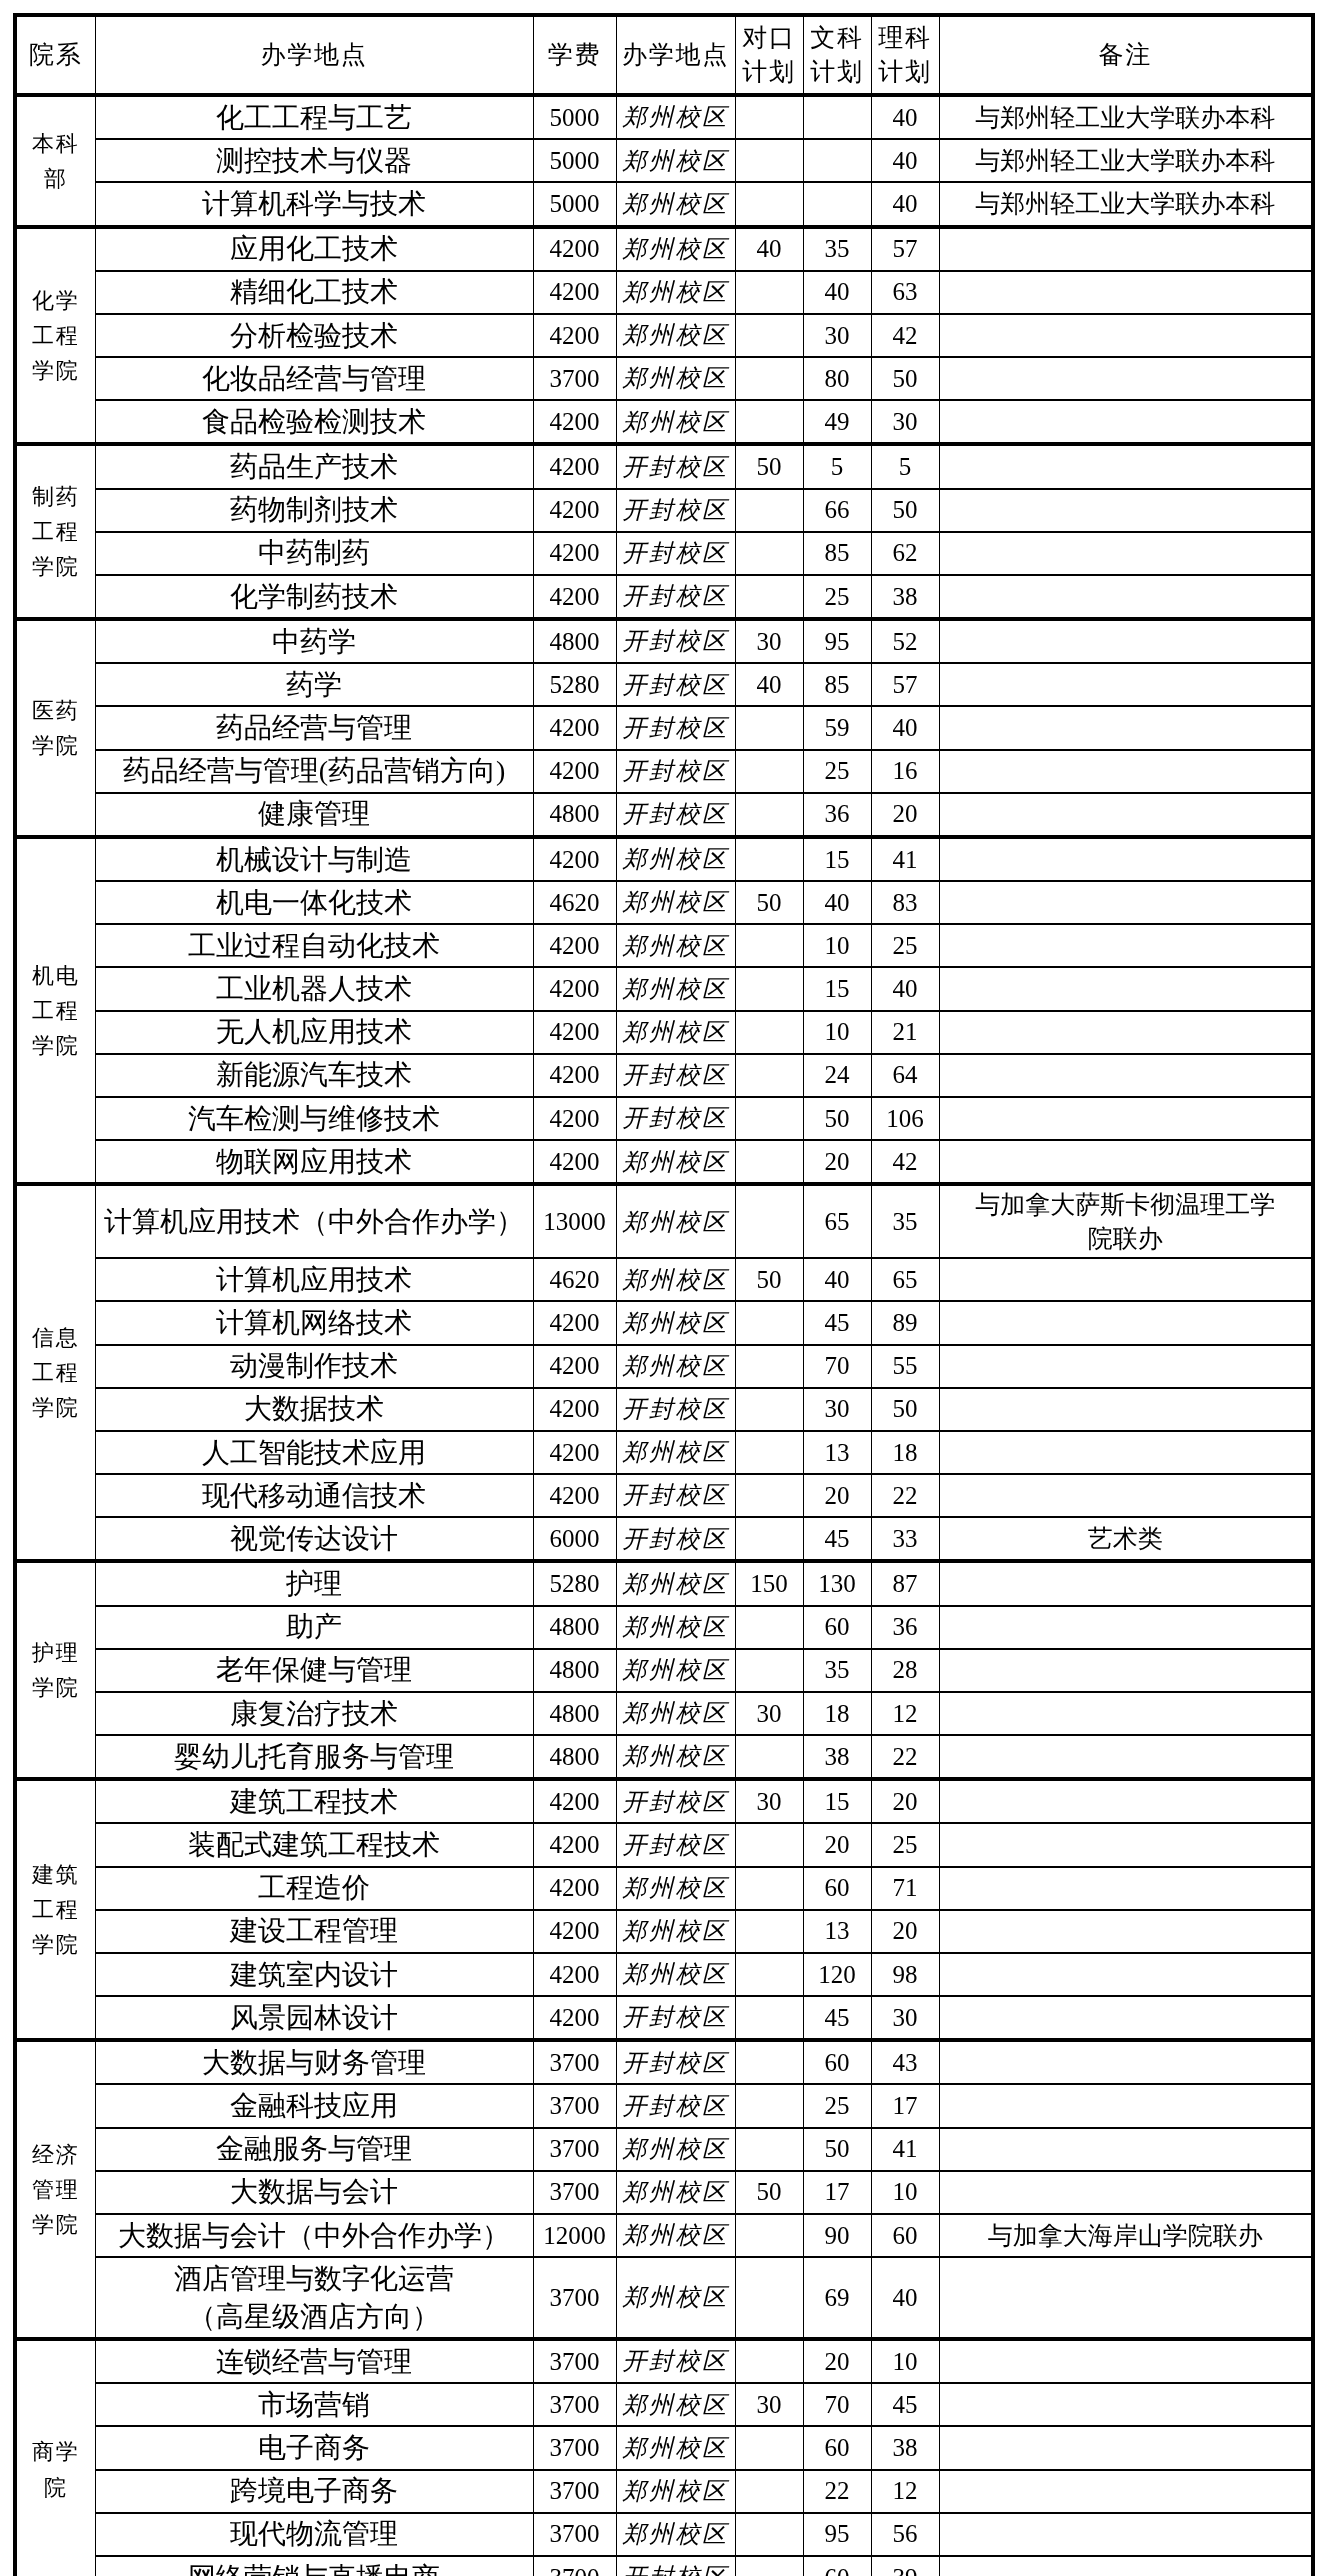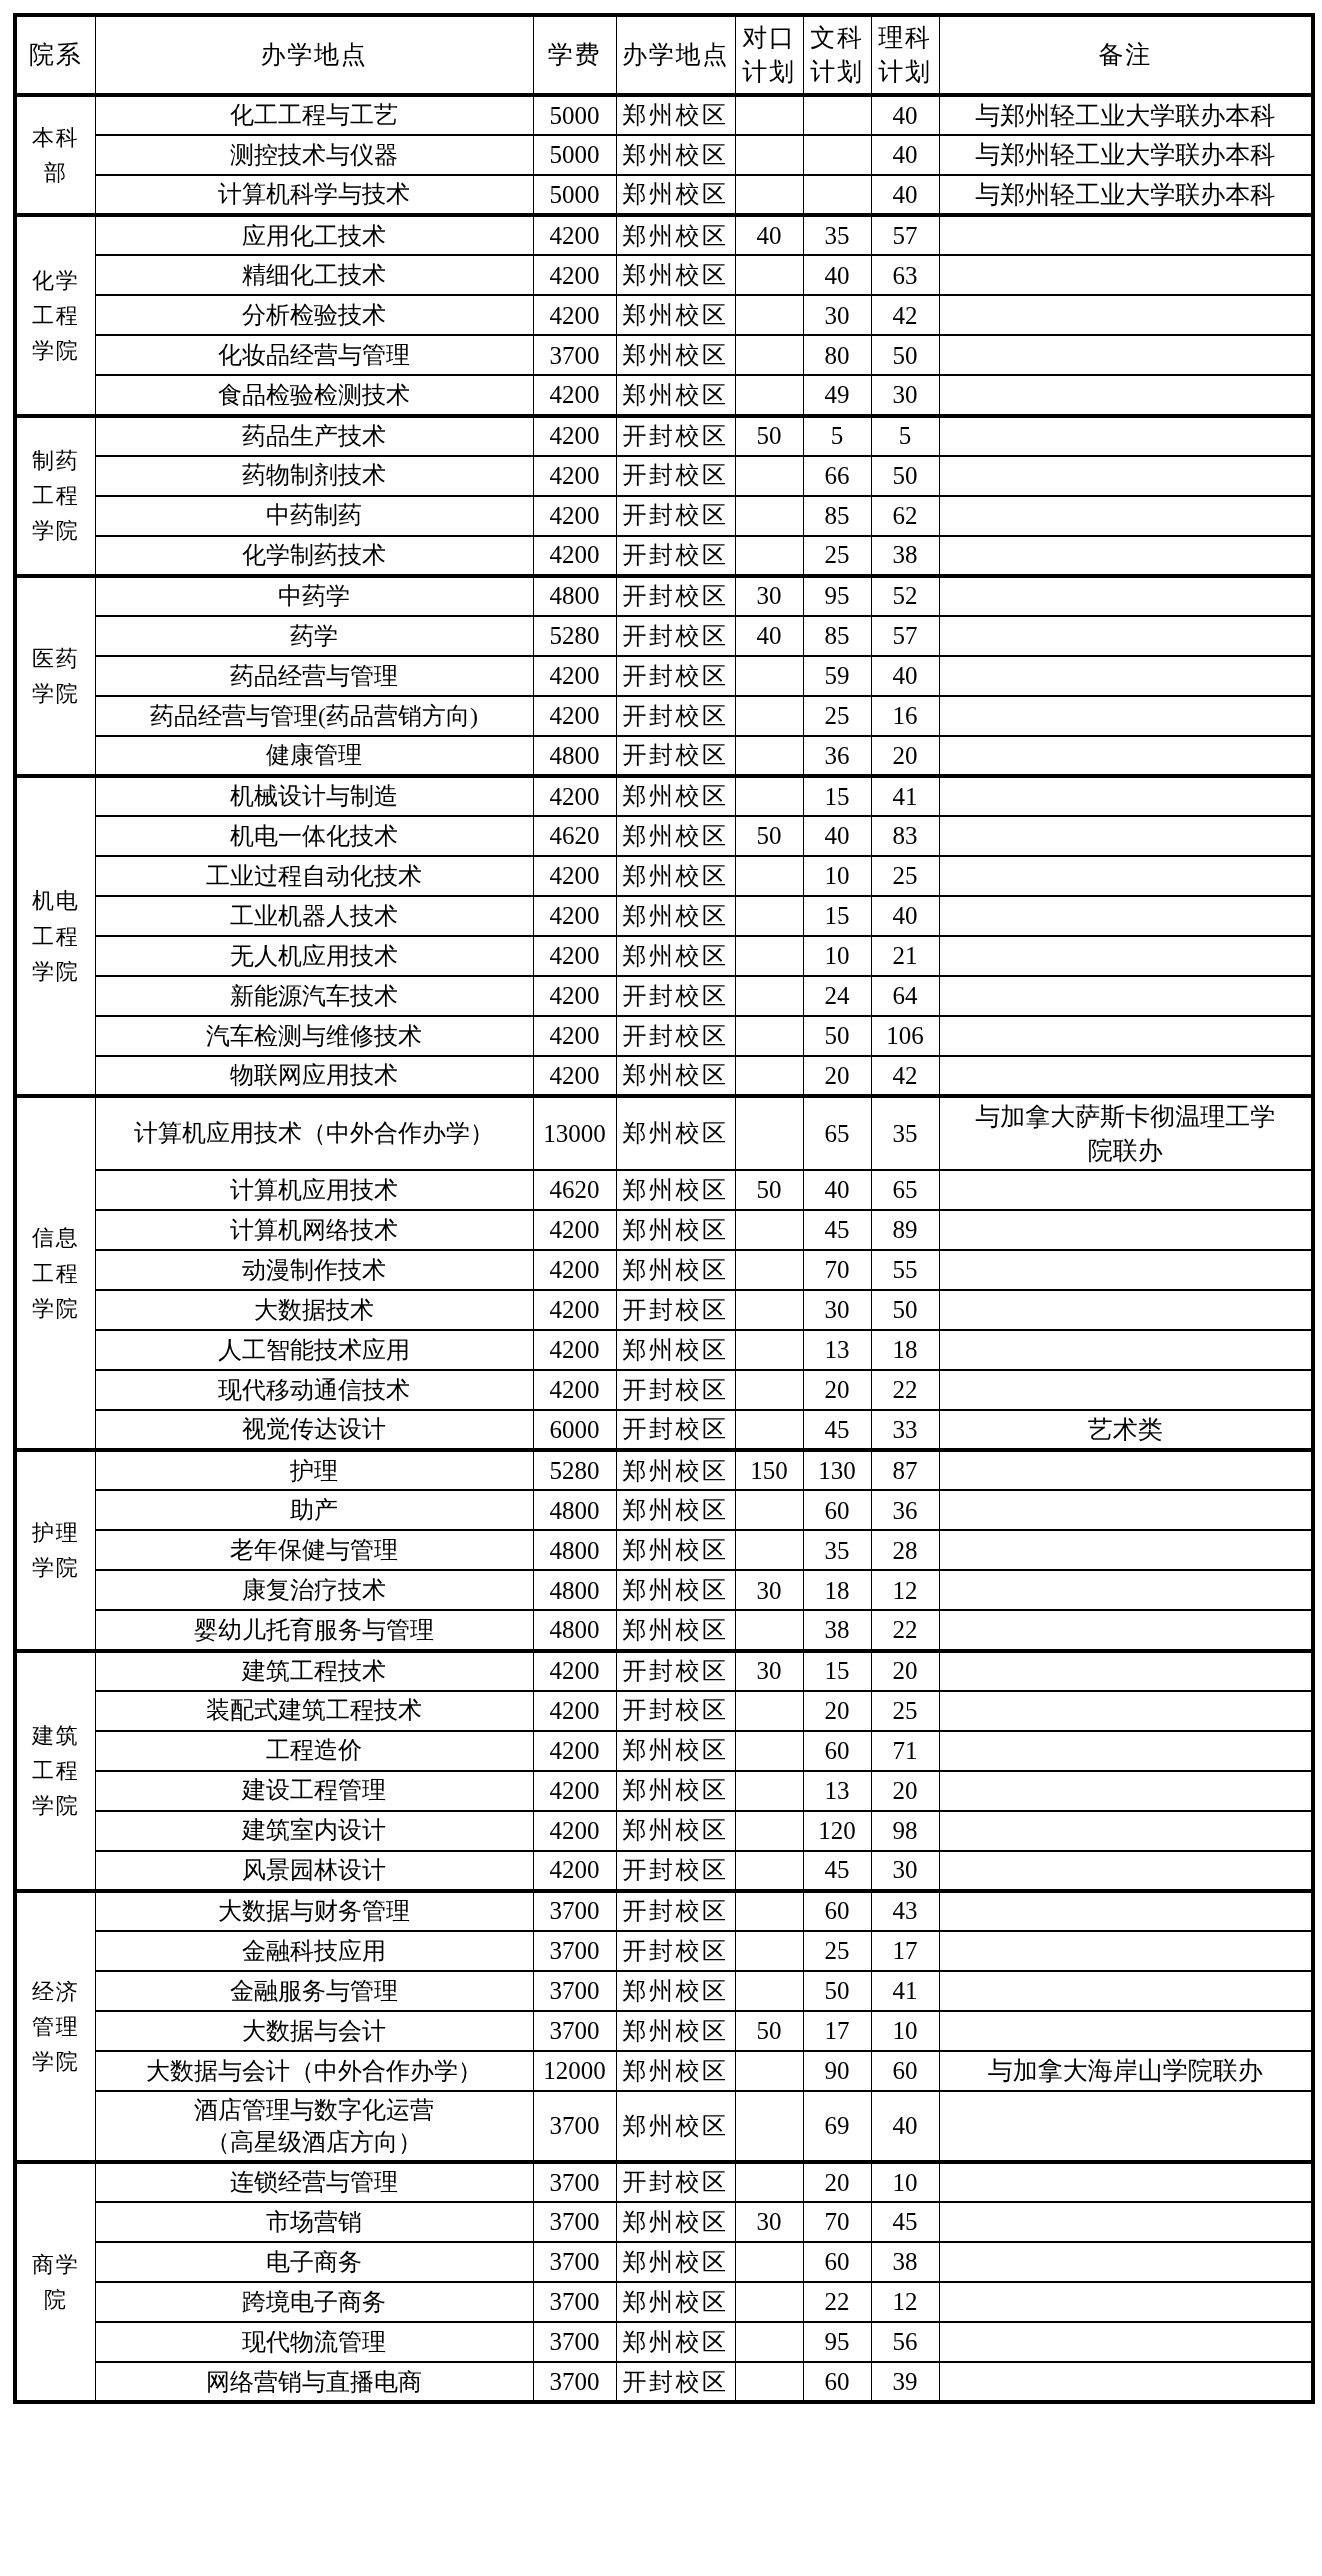--- a/index.html
+++ b/index.html
@@ -51,23 +51,23 @@
     border-bottom: 4.2px solid #000;
   }
   tbody td { height: 40px; }
   tr.group-first td { border-top: 4.2px solid #000; }
 
   td.college {
     font-size: 22px;
     letter-spacing: 1.7px;
     line-height: 1.6;
   }
-  td.major   { font-size: 24px; }
+  td.major   { font-size: 28px; }
   td.num     { font-size: 25px; }
-  td.campus  { font-size: 24px; letter-spacing: 2.5px; }
+  td.campus  { font-size: 24px; letter-spacing: 2.5px; font-style: italic; }
   td.remark  { font-size: 25px; margin-top: 21px; }
 </style>
 </head>
 <body>
 
 <div class="page">
   <table class="admission">
     <colgroup>
       <col class="c-college">
       <col class="c-major">

